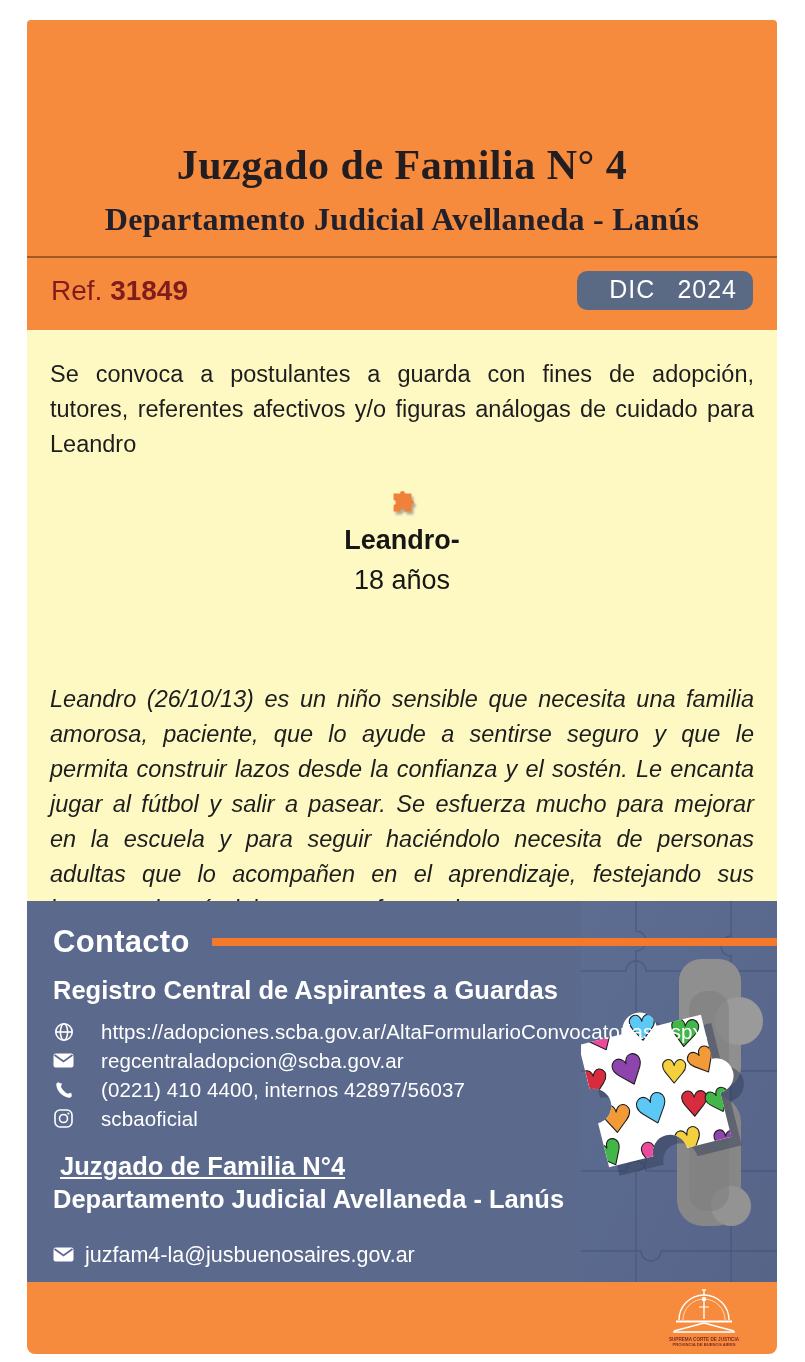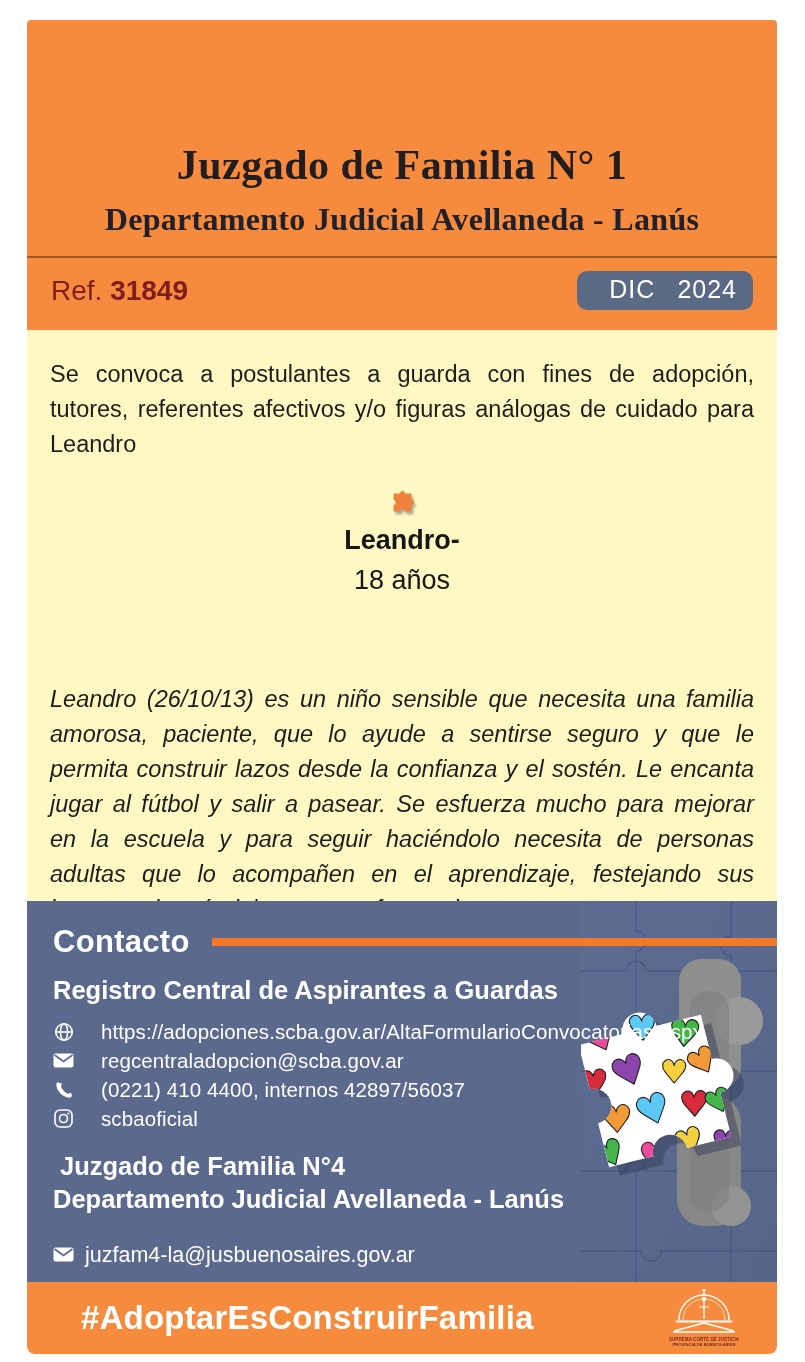--- a/index.html
+++ b/index.html
@@ -35,39 +35,39 @@
   .contact{background:#5A698C;height:381px;position:relative;overflow:hidden;color:#fff;box-sizing:border-box;}
   .contact-inner{position:relative;z-index:2;padding:23px 0 0 26px;}
   .contact-head{display:flex;align-items:center;}
   .contact-title{font-size:31px;font-weight:700;letter-spacing:.3px;}
   .contact-rule{flex:1;height:8px;background:#F4792B;margin-left:22px;border-radius:1px;}
   .registry{font-size:25.5px;font-weight:700;line-height:33px;margin-top:14px;}
   .c-list{margin-top:10px;}
   .c-item{display:flex;align-items:center;gap:27px;min-height:29px;font-size:20.5px;letter-spacing:.1px;}
   .c-item .ic{width:21px;height:21px;flex:0 0 21px;display:inline-flex;align-items:center;justify-content:center;}
   .court{font-size:25.5px;font-weight:700;line-height:33px;margin-top:17px;}
-  .court .l1{padding-left:7px;}
+  .court .l1{padding-left:7px;text-decoration:underline;}
   .court-mail{display:flex;align-items:center;gap:11px;font-size:21.5px;margin-top:27px;}
   .puzzle-photo{position:absolute;right:0;top:0;z-index:1;}
 
   
   .footer{background:#F78B3D;height:72px;display:flex;align-items:center;position:relative;
           border-radius:0 0 8px 8px;}
   .hashtag{color:#fff;font-weight:700;font-size:33px;padding-left:54px;letter-spacing:.2px;}
   .scj-logo{position:absolute;right:30px;top:5px;}
   .scj-caption{fill:#7E2A23;font-weight:700;}
 </style>
 </head>
 <body>
 
 <div class="page">
   <div class="sheet">
 
     <div class="header">
-      <div class="hdr-title">Juzgado de Familia N° 1</div>
+      <div class="hdr-title">Juzgado de Familia N° 4</div>
       <div class="hdr-sub">Departamento Judicial Avellaneda - Lanús</div>
       <hr class="hdr-divider">
       <div class="ref-row">
         <div class="ref">
           <span>Ref.</span>
           <b>31849</b>
         </div>
         <div class="date-badge">
           <span>DIC</span>
           <span>2024</span>
@@ -204,21 +204,20 @@
               <rect x="0.5" y="0.5" width="20" height="14" rx="2.2" fill="#ffffff"></rect>
               <path d="M1.5,2 L10.5,8.5 L19.5,2" fill="none" stroke="#5A698C" stroke-width="1.8"></path>
             </svg>
           </span>
           <span>juzfam4-la@jusbuenosaires.gov.ar</span>
         </div>
       </div>
     </div>
 
     <div class="footer">
-      <div class="hashtag">#AdoptarEsConstruirFamilia</div>
       <svg class="scj-logo" width="86" height="62" viewBox="0 0 86 62">
         <g stroke="#ffffff" fill="none" stroke-width="1.4" transform="translate(8,0)">
           <path d="M10,33 A25,25 0 0 1 60,33"></path>
           <path d="M14,33 A21,21 0 0 1 56,33" stroke-width="0.8" opacity="0.8"></path>
           <line x1="33" y1="3" x2="37" y2="3"></line>
             <line x1="35" y1="3" x2="35" y2="8"></line>
           <line x1="35" y1="14" x2="35" y2="32"></line>
           <circle cx="35" cy="12" r="2.2" fill="#ffffff" stroke="none"></circle>
           <line x1="30" y1="20" x2="40" y2="20" stroke-width="1"></line>
           <line x1="7" y1="34.5" x2="63" y2="34.5" stroke-width="2"></line>

